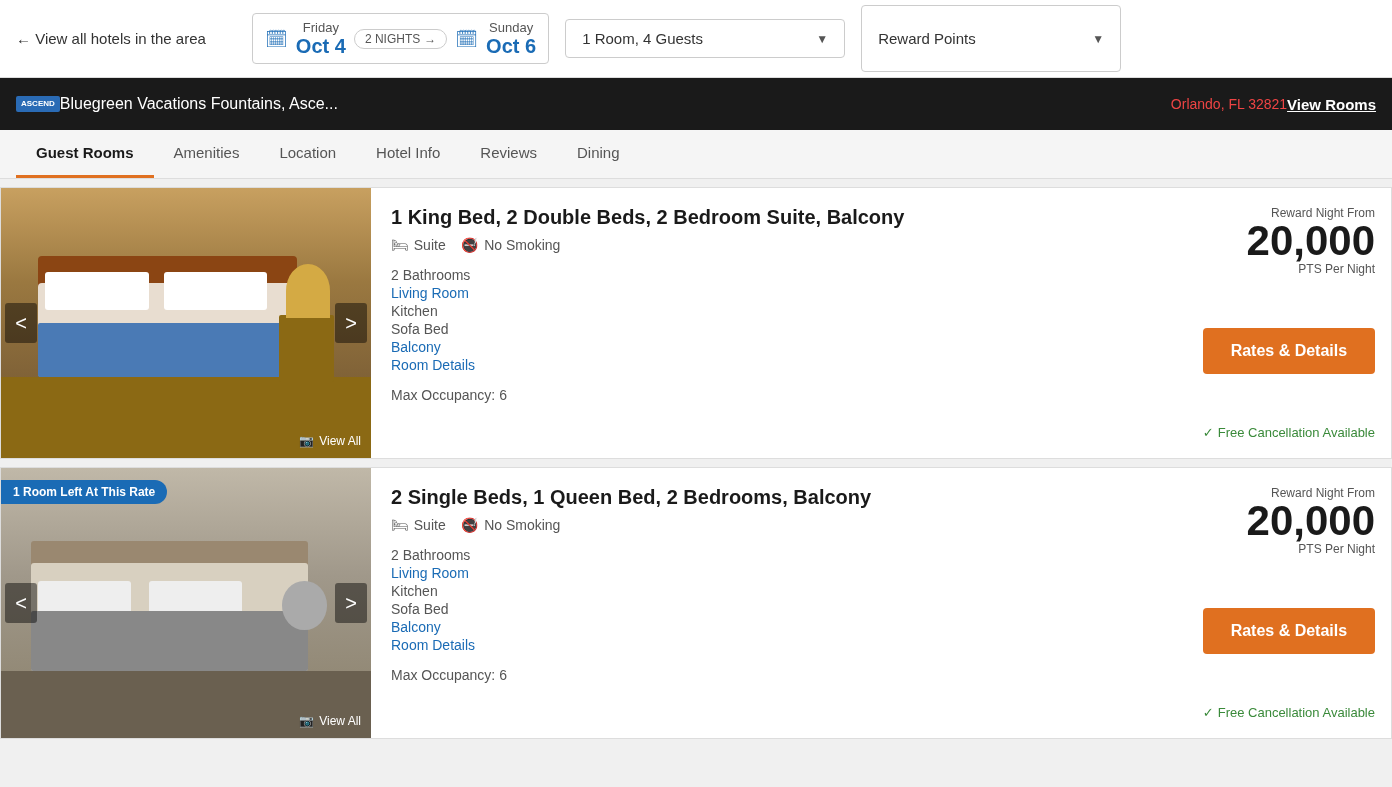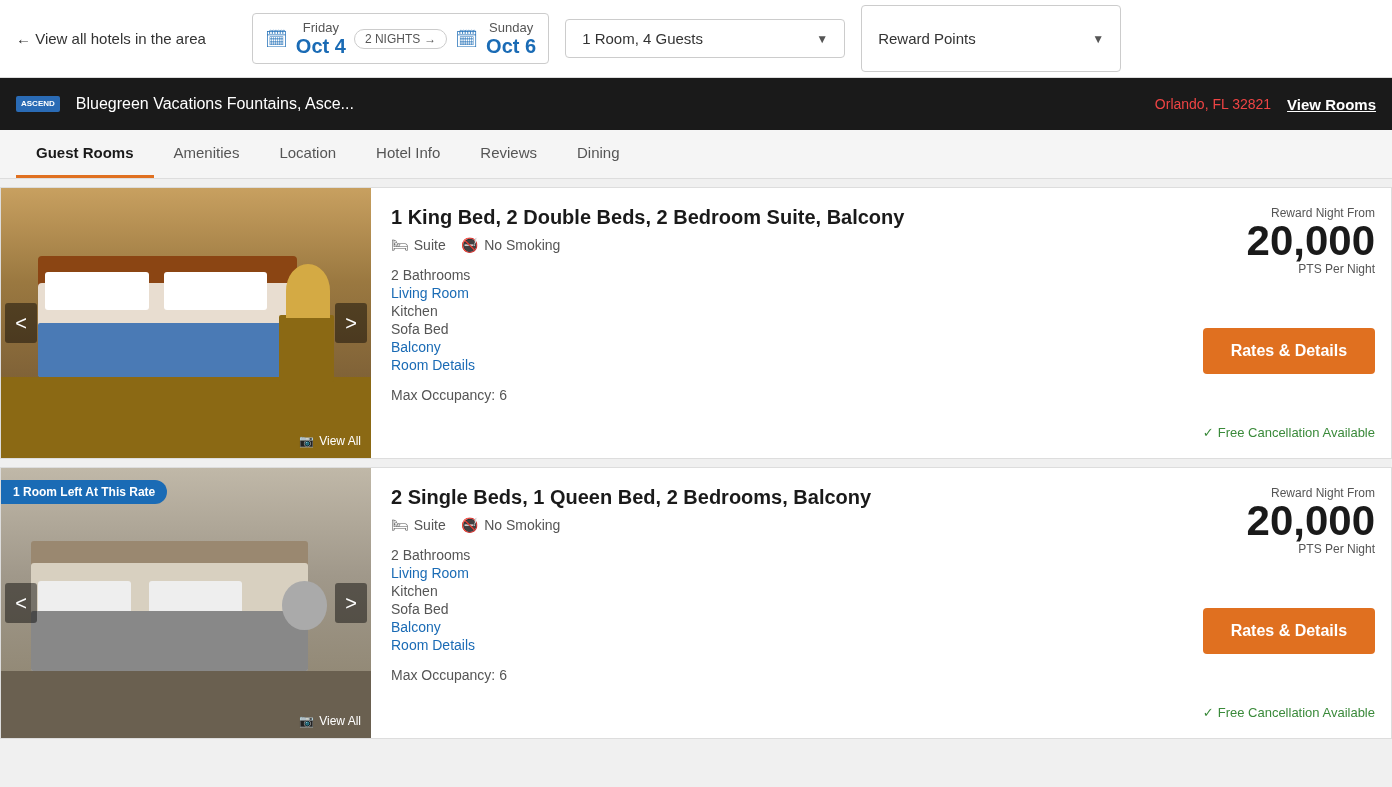--- a/index.html
+++ b/index.html
@@ -93,21 +93,20 @@
     .chevron { font-size: 12px; color: #555; }
 
     
     .hotel-header {
       background: #1a1a1a;
       color: #fff;
       display: flex;
       align-items: center;
       padding: 0 16px;
       height: 52px;
-      gap: 16px;
     }
     .ascend-badge {
       background: #2a6bb5;
       color: #fff;
       font-size: 8px;
       font-weight: bold;
       padding: 3px 5px;
       border-radius: 2px;
       line-height: 1.2;
       text-align: center;

